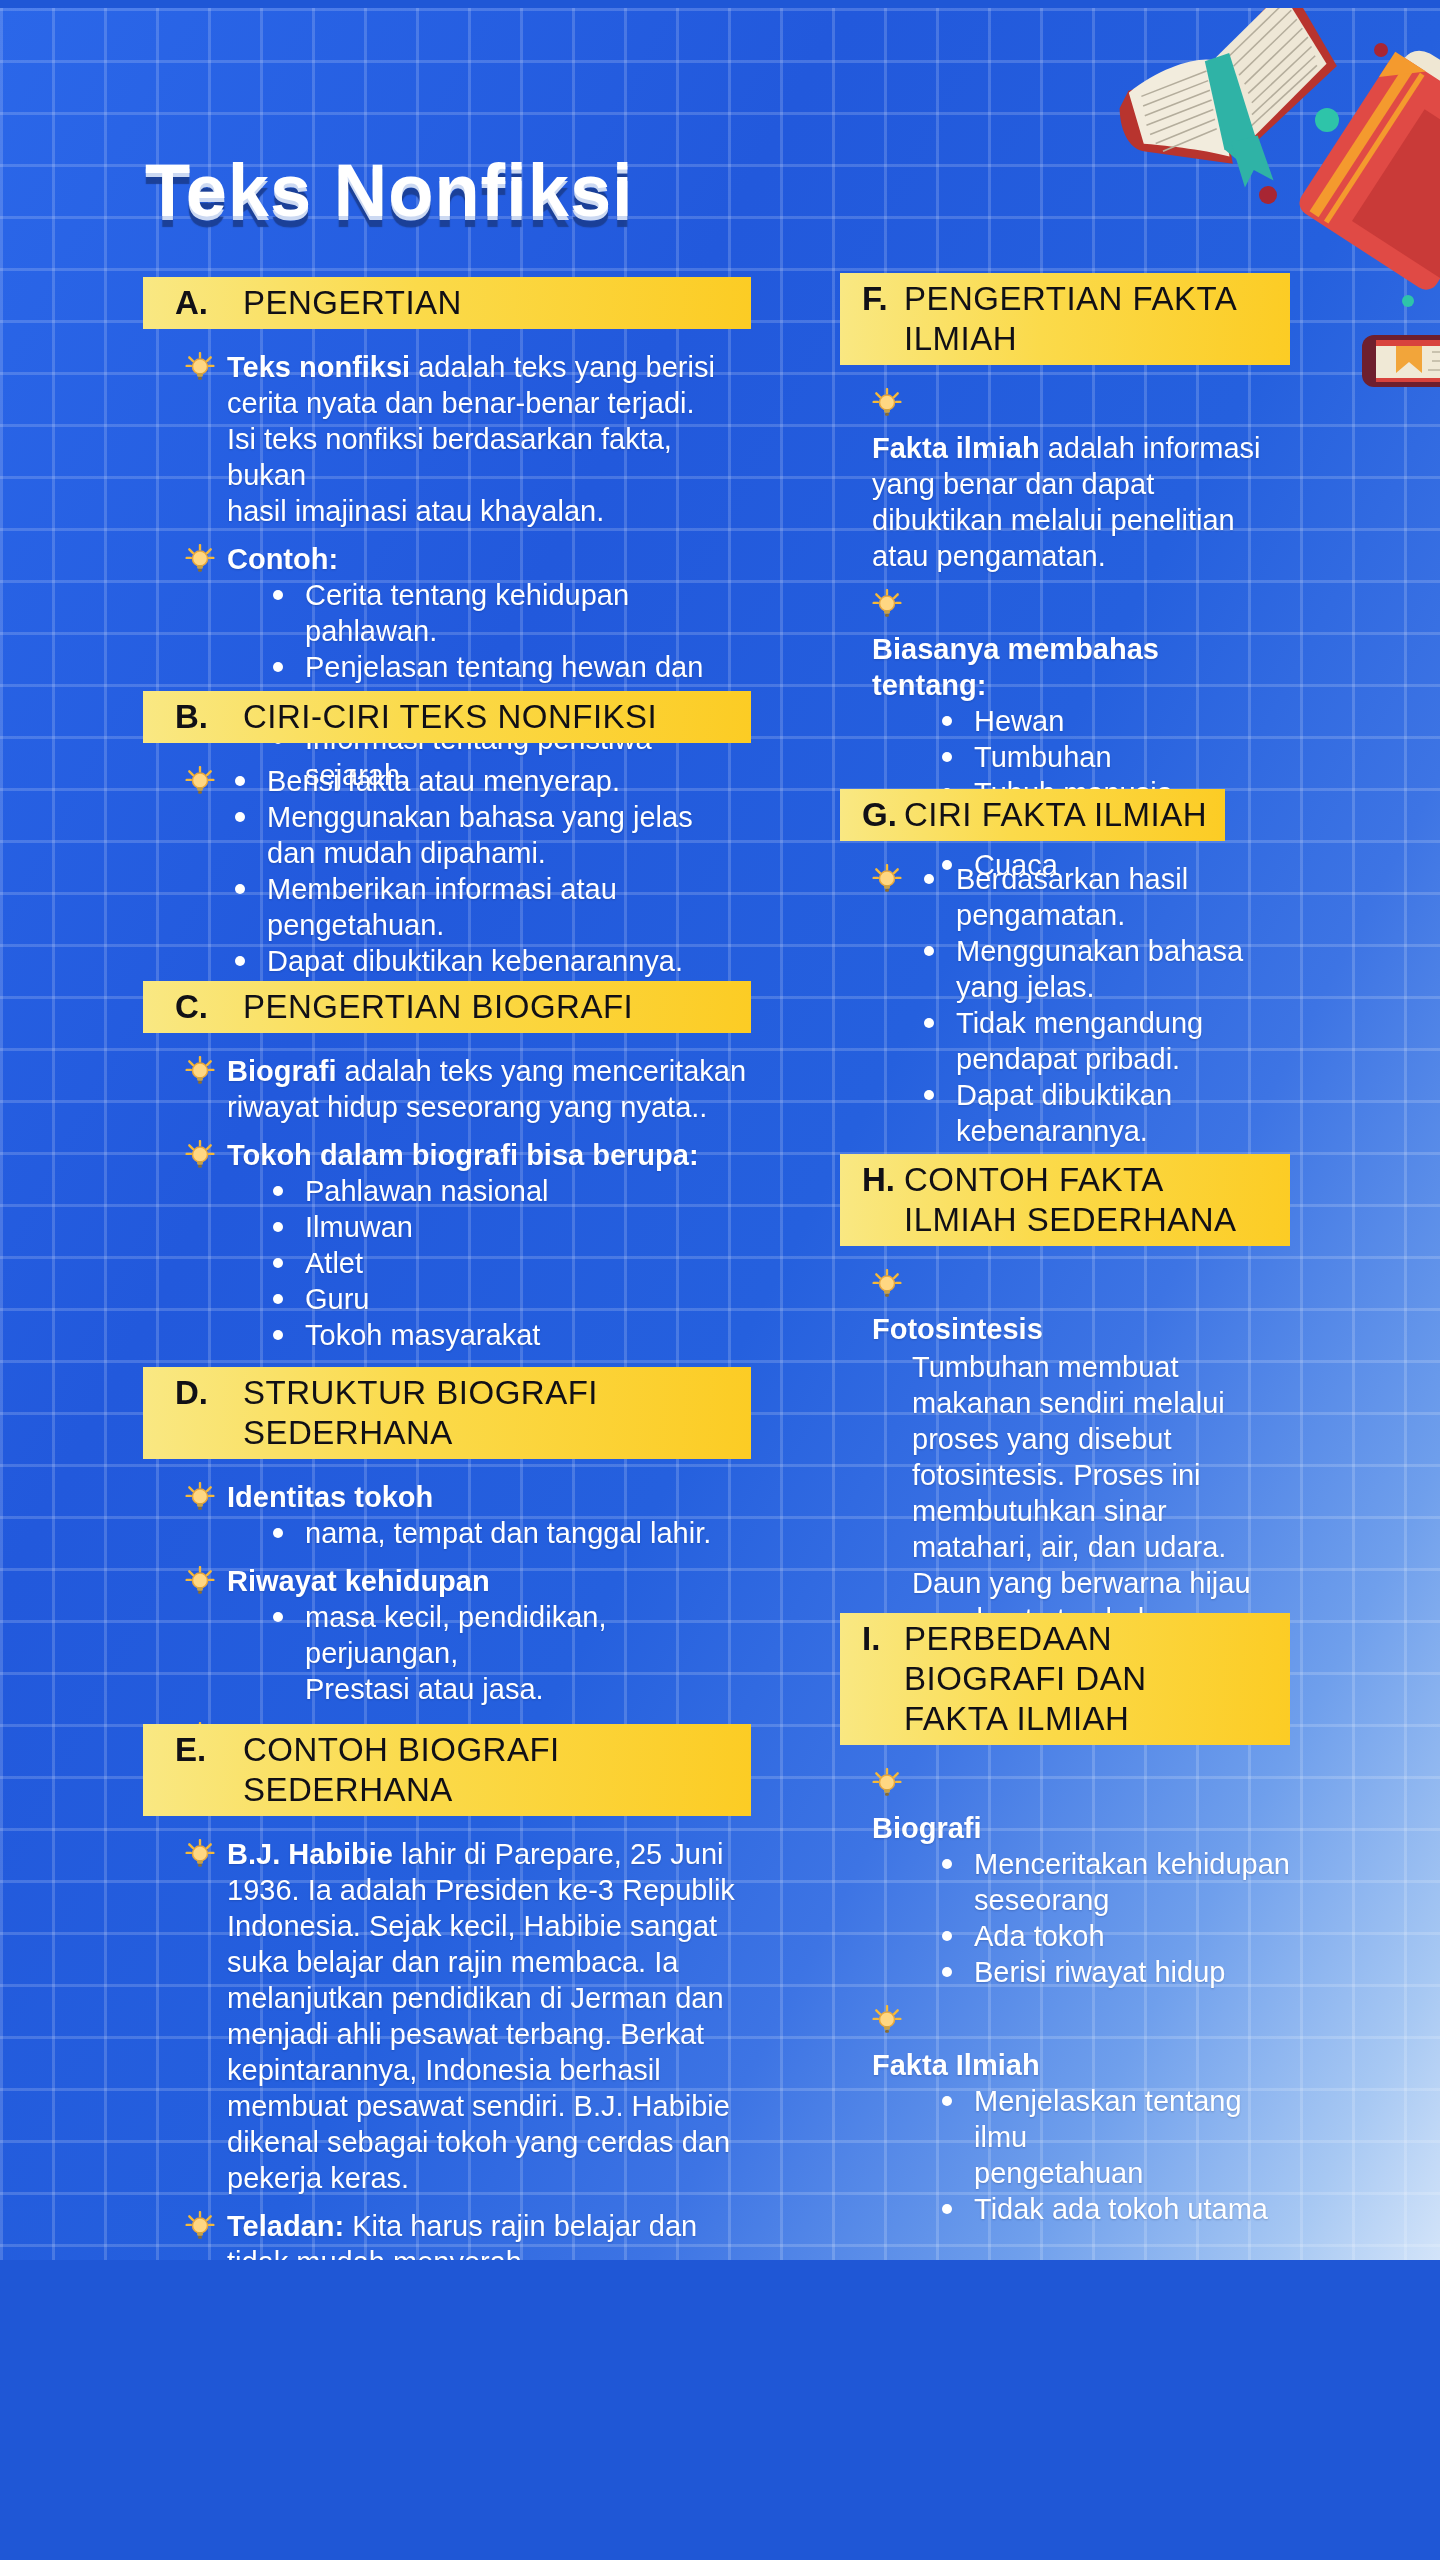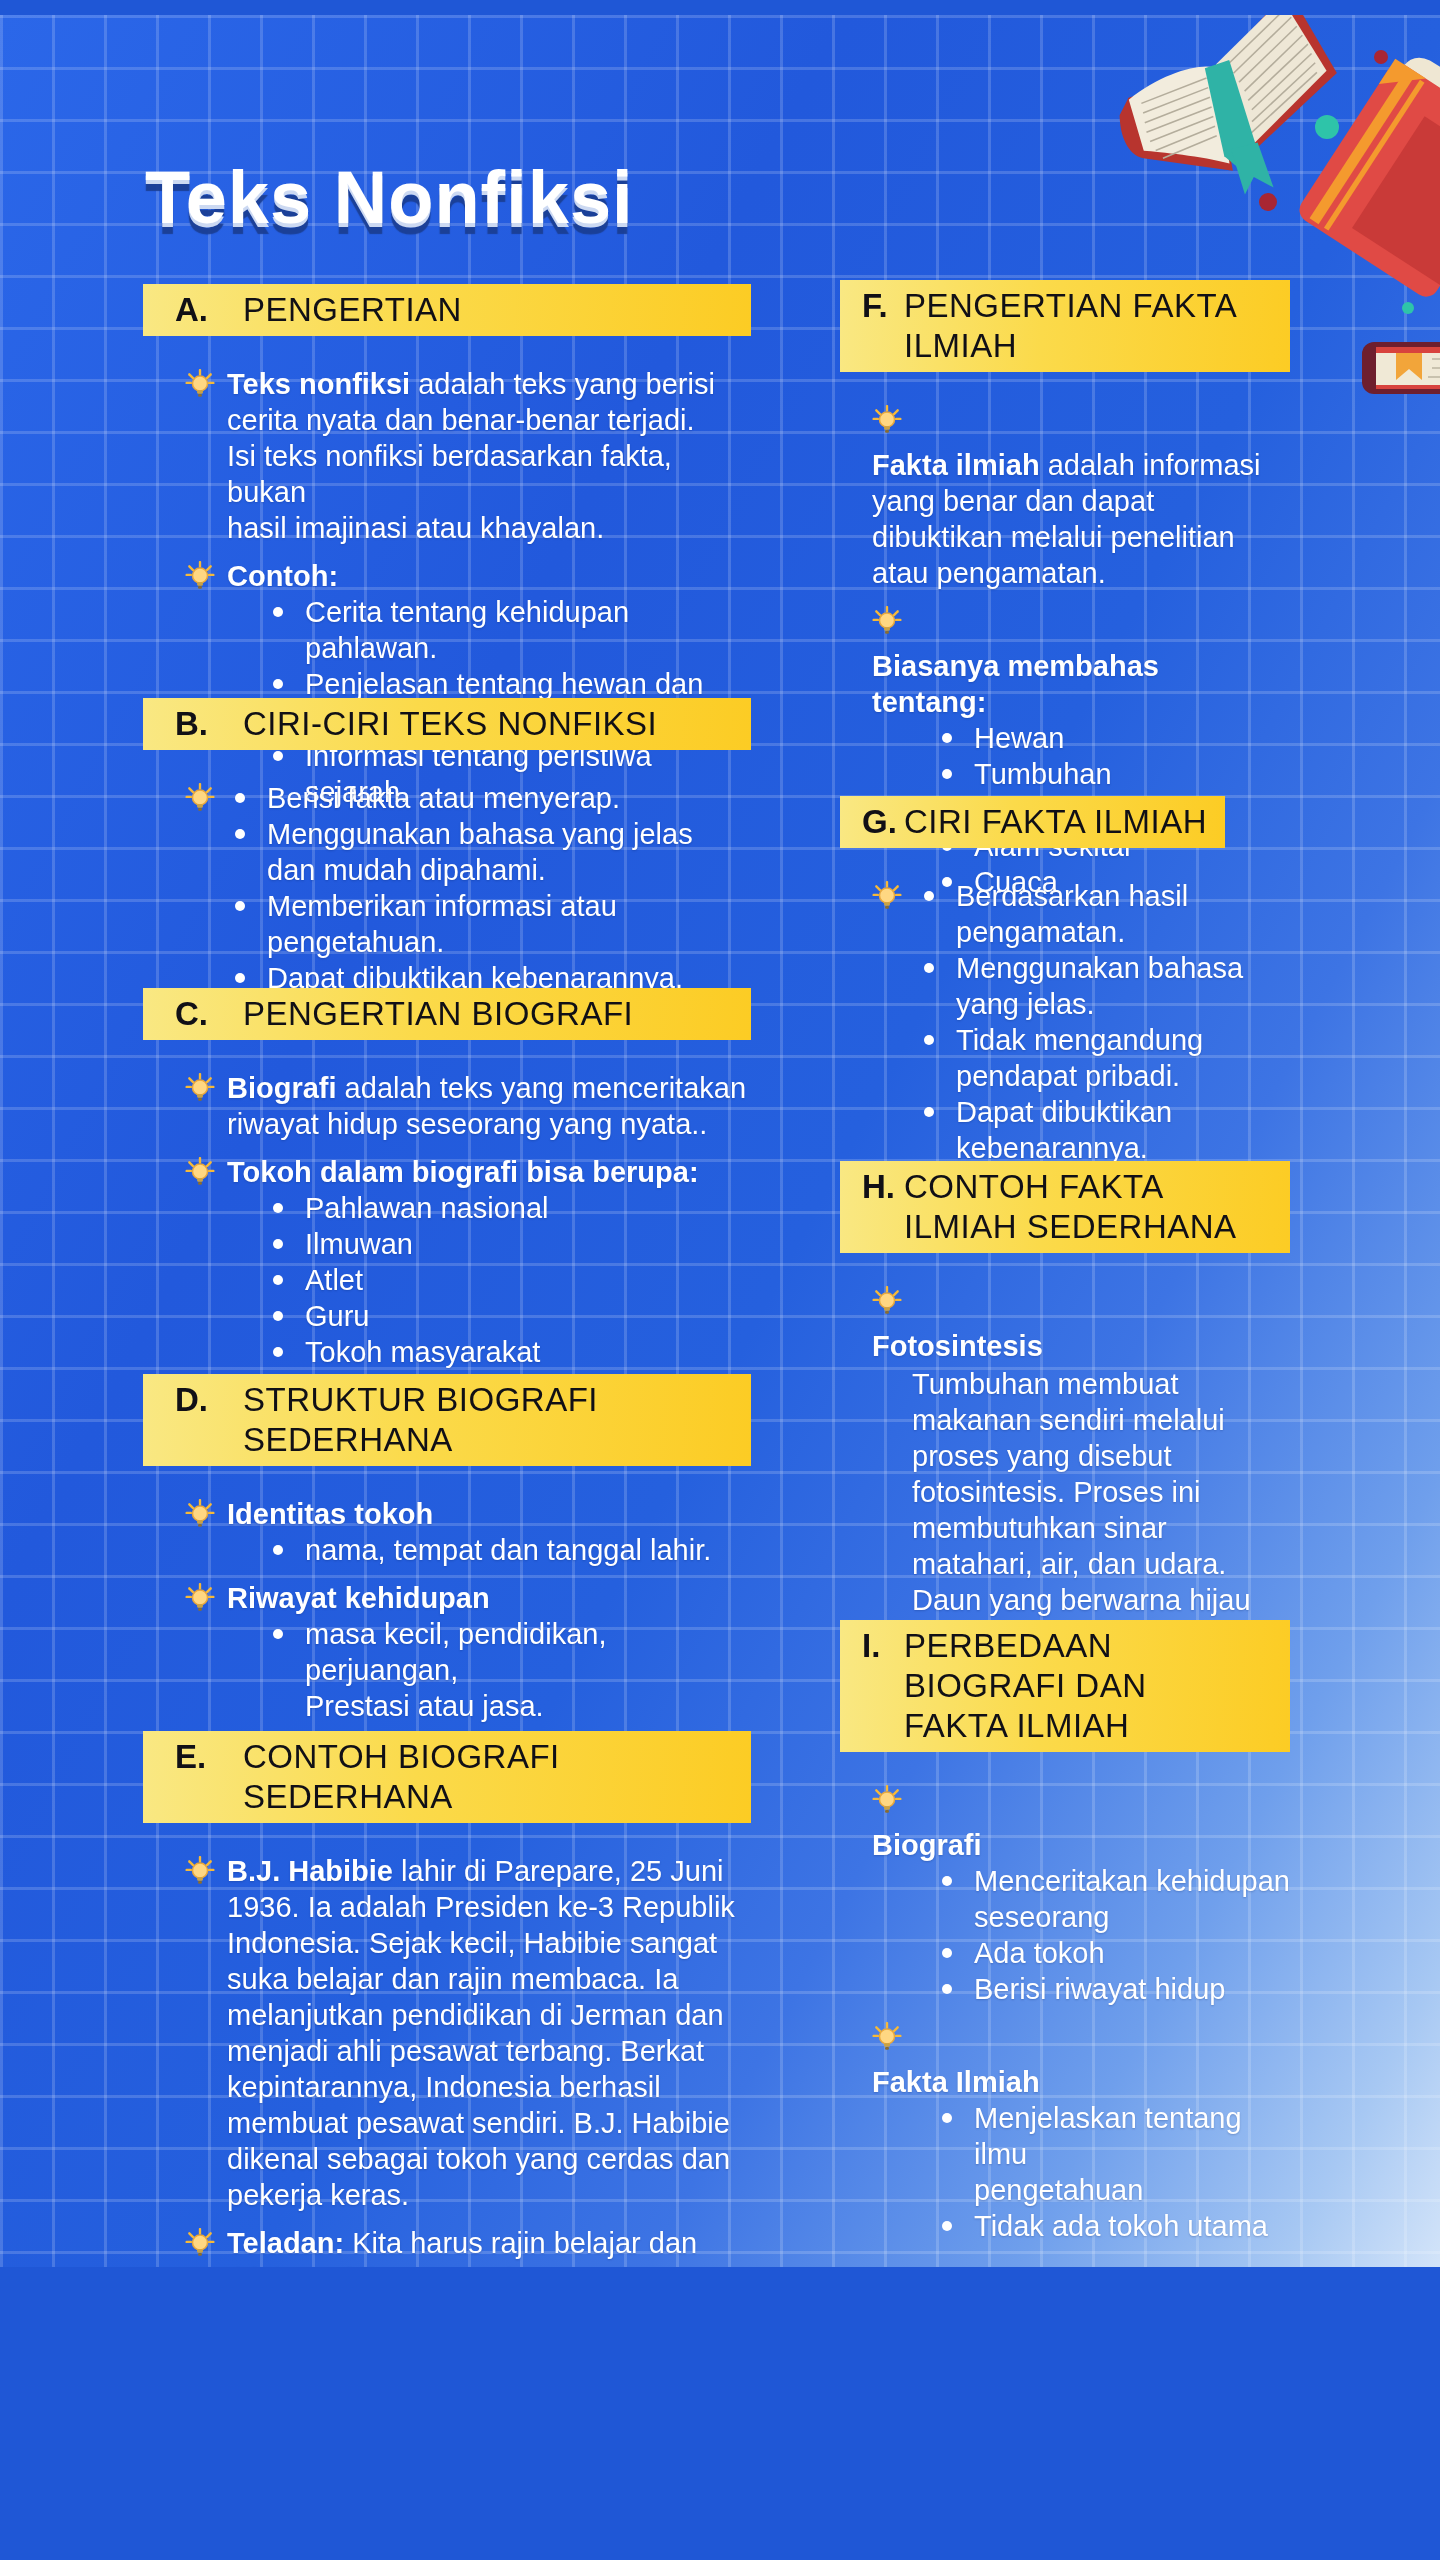--- a/index.html
+++ b/index.html
@@ -1,18 +1,18 @@
 <!DOCTYPE html>
 <html><head>
 <meta charset="utf-8">
 <style>
   html,body{margin:0;padding:0;background:#1f57d6;}
   *{box-sizing:border-box;}
   .poster{
-    position:relative;width:1440px;height:2252px;margin:15px auto;overflow:hidden;
+    position:relative;width:1440px;height:2252px;margin:8px auto;overflow:hidden;
     font-family:"Liberation Sans","DejaVu Sans",sans-serif;
     background:linear-gradient(118deg,#2b67e9 0%,#2259dc 32%,#2560de 55%,#3d74e4 70%,#6f9fec 84%,#a7c8f3 94%,#d3e4f9 100%);
   }
   .grid{
     position:absolute;inset:0;pointer-events:none;
     background-image:
       repeating-linear-gradient(to right, rgba(255,255,255,0.17) 0 3px, transparent 3px 52px),
       repeating-linear-gradient(to bottom, rgba(255,255,255,0.17) 0 3px, transparent 3px 52px);
   }
   .title{
@@ -29,21 +29,21 @@
   .banner{
     display:flex;align-items:flex-start;
     background:linear-gradient(93deg,#f9e883 0%,#fbda4a 45%,#fccc24 100%);
     padding:6px 8px 6px 0;width:608px;
   }
   .col-right .banner{width:450px;}
   .sec-G .banner{width:385px;}
   .banner .letter{flex:0 0 auto;width:100px;padding-left:32px;font-size:33px;line-height:40px;font-weight:800;color:#111016;}
   .col-right .banner .letter{width:64px;padding-left:22px;}
   .banner .btitle{font-size:33px;line-height:40px;font-weight:400;color:#111016;white-space:pre-line;letter-spacing:0.5px;}
-  .body{padding-top:30px;display:flex;flex-direction:column;}
+  .body{padding-top:20px;display:flex;flex-direction:column;}
   .sec-H .body{}
   .item{margin:0;}
   .item.para{display:flex;gap:12px;margin-top:12px;}
   .body > .item:first-child{margin-top:0;}
   .col-left .item.para{padding-left:42px;}
   .col-right .item.para{padding-left:32px;flex-direction:column;}
   .item.para p, .item.plain p{
     margin:0;font-size:29px;line-height:36px;color:#ffffff;white-space:pre-line;
     text-shadow:0 1px 2px rgba(12,35,95,0.25);
   }

